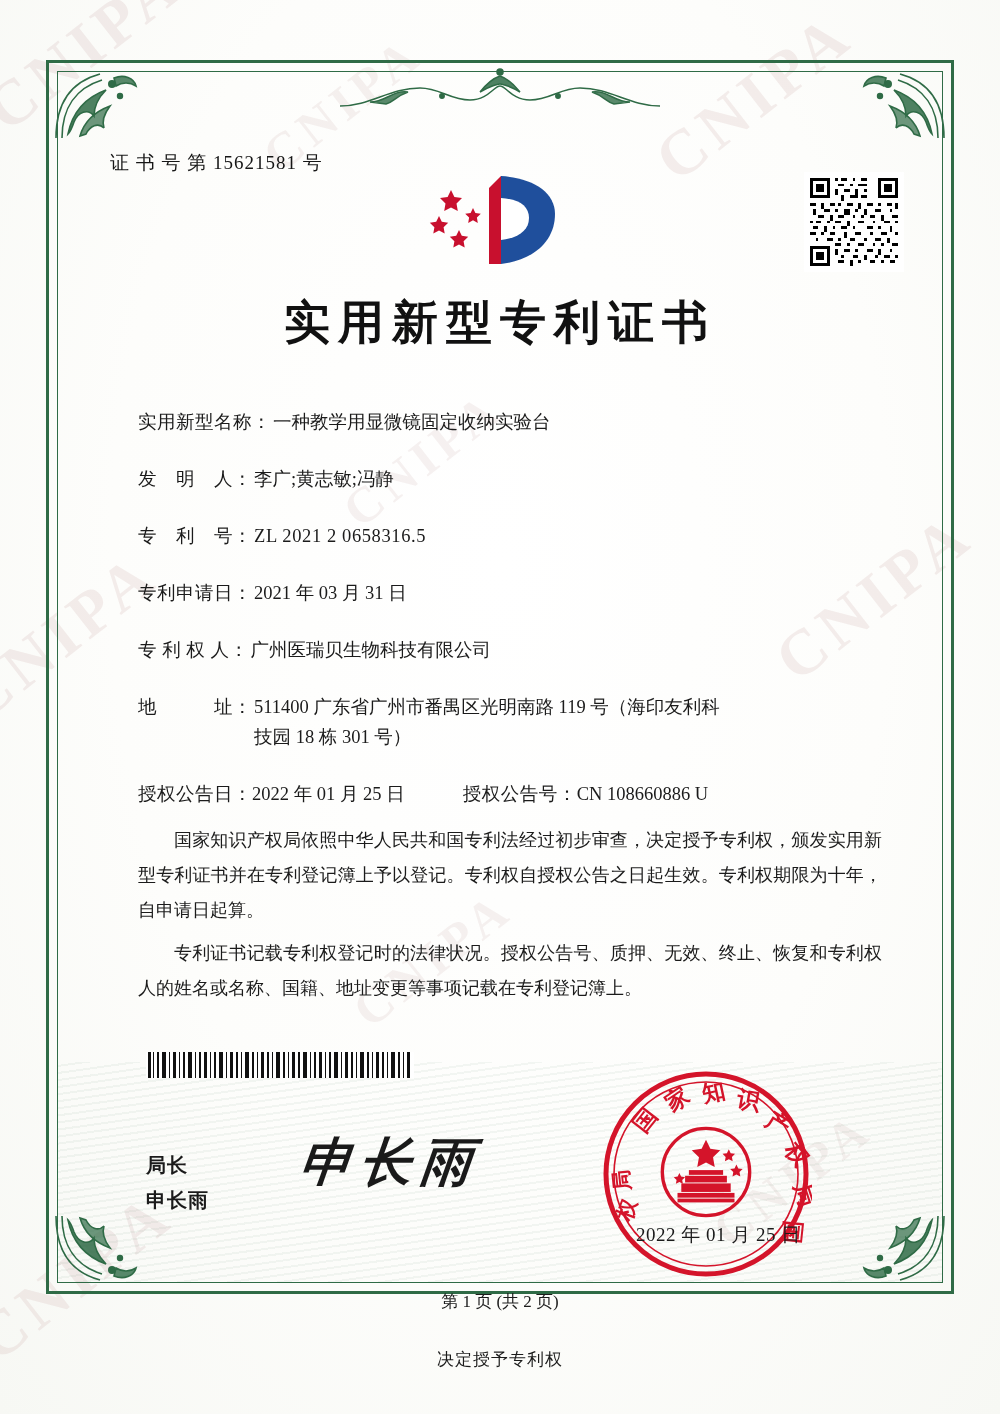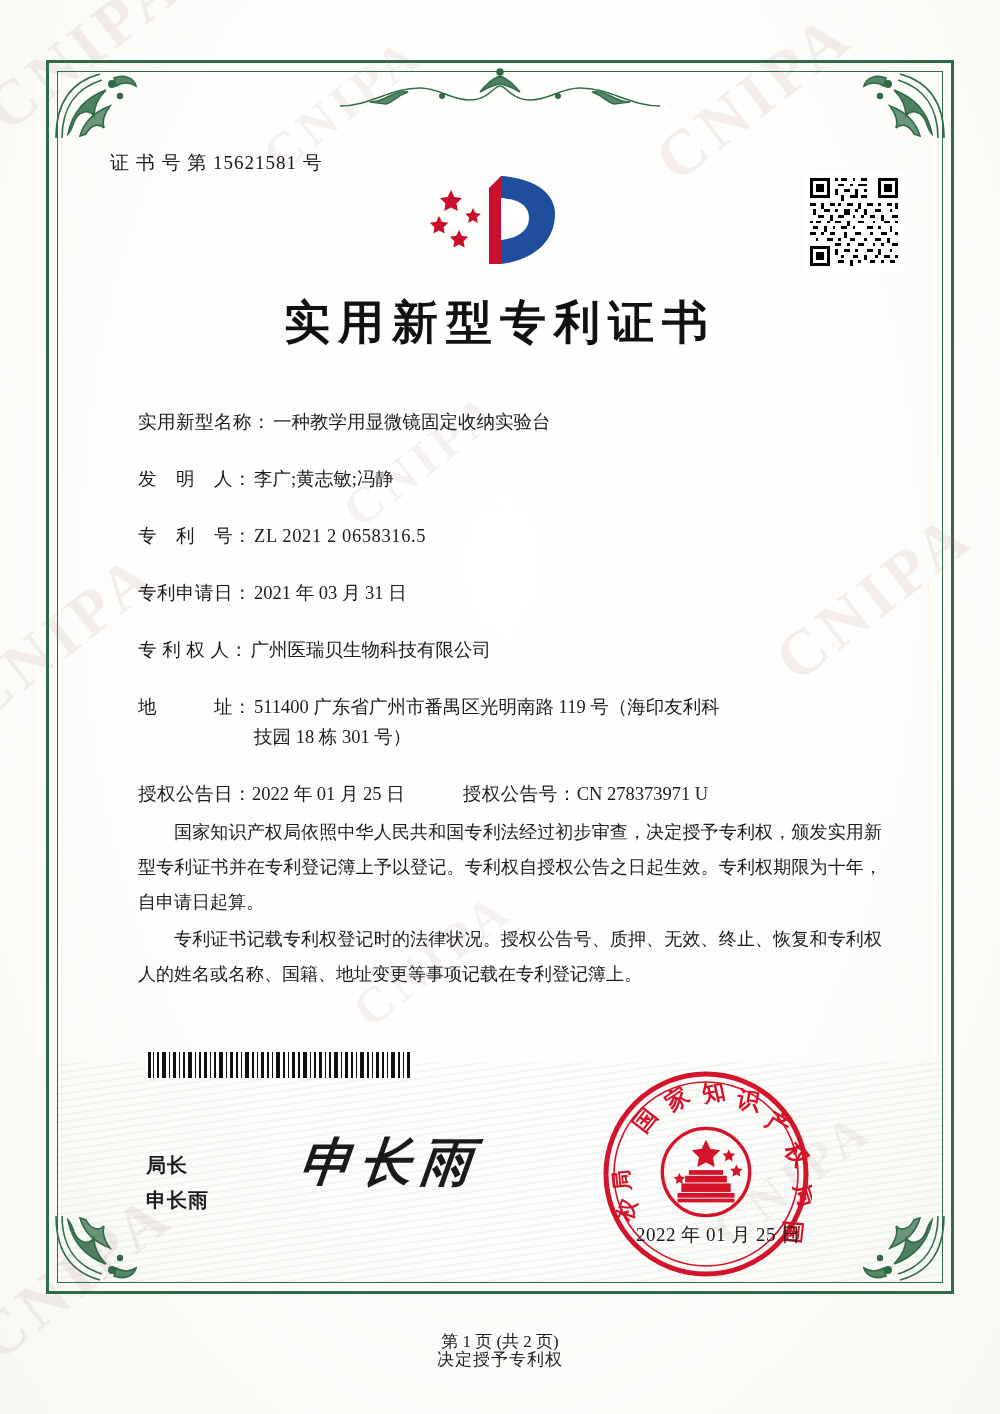--- a/index.html
+++ b/index.html
@@ -163,21 +163,21 @@
   .paras {
     position: absolute;
     left: 138px;
     right: 118px;
     top: 815px;
     font-size: 18px;
     line-height: 1.95;
     text-align: justify;
   }
   .paras p {
-    margin: 0 0 2px 0;
+    margin: 8px 0 2px 0;
     text-indent: 2em;
   }
 
   
   .barcode {
     position: absolute;
     left: 146px;
     top: 1052px;
     width: 268px;
     height: 26px;
@@ -224,21 +224,20 @@
     color: #1b1b1b;
     letter-spacing: 0.5px;
   }
 
   .page-num {
     position: absolute;
     left: 0; right: 0;
     top: 1290px;
     text-align: center;
     font-size: 17px;
-    margin-top: 40px;
   }
   .footnote {
     position: absolute;
     left: 0; right: 0;
     top: 1348px;
     text-align: center;
     font-size: 17px;
     letter-spacing: 1px;
   }
 </style>
@@ -489,21 +488,21 @@
       <span class="fvalue">
         <span>511400 广东省广州市番禺区光明南路 119 号（海印友利科</span>
         <span class="cont">技园 18 栋 301 号）</span>
       </span>
     </div>
     <div class="frow dual">
       <span class="flabel">授权公告日：</span>
       <span>2022 年 01 月 25 日</span>
       <span class="seg2">
         <span class="flabel">授权公告号：</span>
-        <span>CN 278373971 U</span>
+        <span>CN 108660886 U</span>
       </span>
     </div>
   </div>
 
   <div class="paras">
     <p>国家知识产权局依照中华人民共和国专利法经过初步审查，决定授予专利权，颁发实用新型专利证书并在专利登记簿上予以登记。专利权自授权公告之日起生效。专利权期限为十年，自申请日起算。</p>
     <p>专利证书记载专利权登记时的法律状况。授权公告号、质押、无效、终止、恢复和专利权人的姓名或名称、国籍、地址变更等事项记载在专利登记簿上。</p>
   </div>
 
   <div class="barcode">

